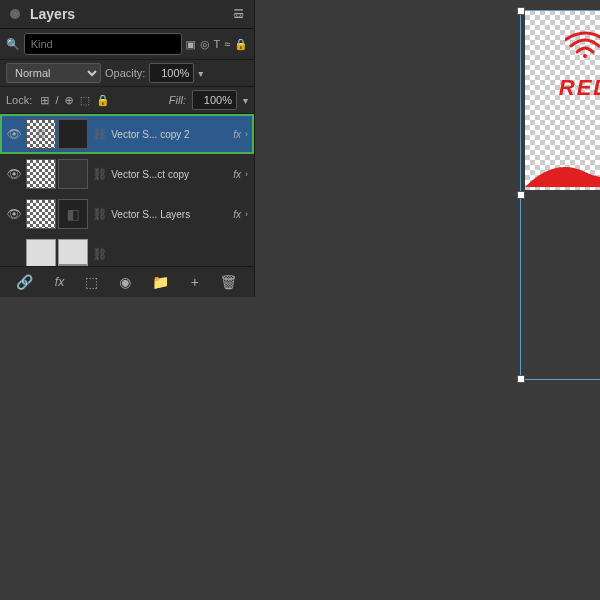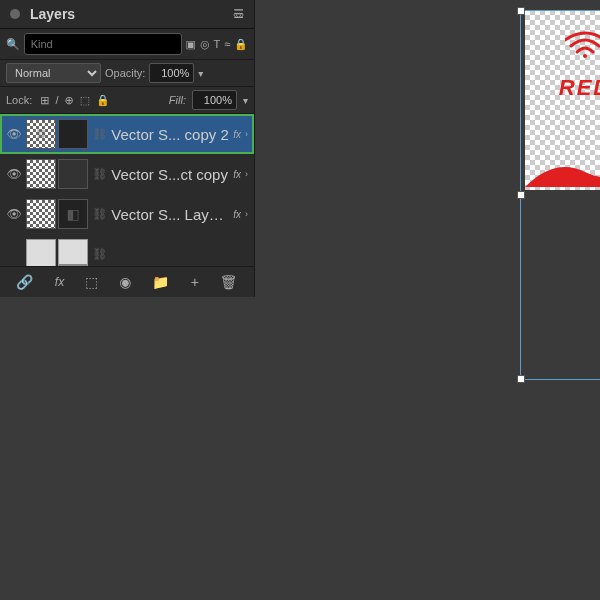--- a/index.html
+++ b/index.html
@@ -216,21 +216,21 @@
       background: #333;
     }
 
     .layer-chain {
       color: #666;
       font-size: 12px;
     }
 
     .layer-name {
       flex: 1;
-      font-size: 15px;
+      font-size: 10px;
       color: #ccc;
       white-space: nowrap;
       overflow: hidden;
       text-overflow: ellipsis;
     }
 
     .layer-fx {
       font-size: 10px;
       color: #aaa;
       font-style: italic;

